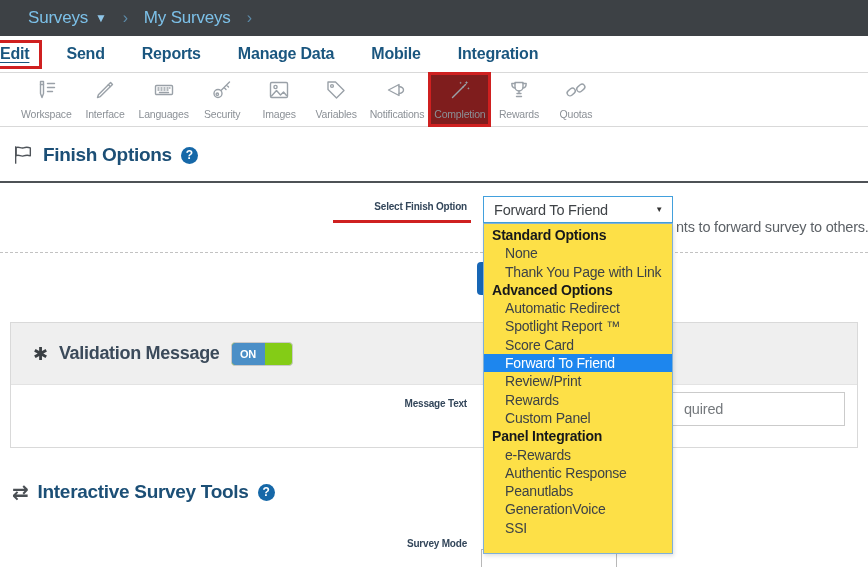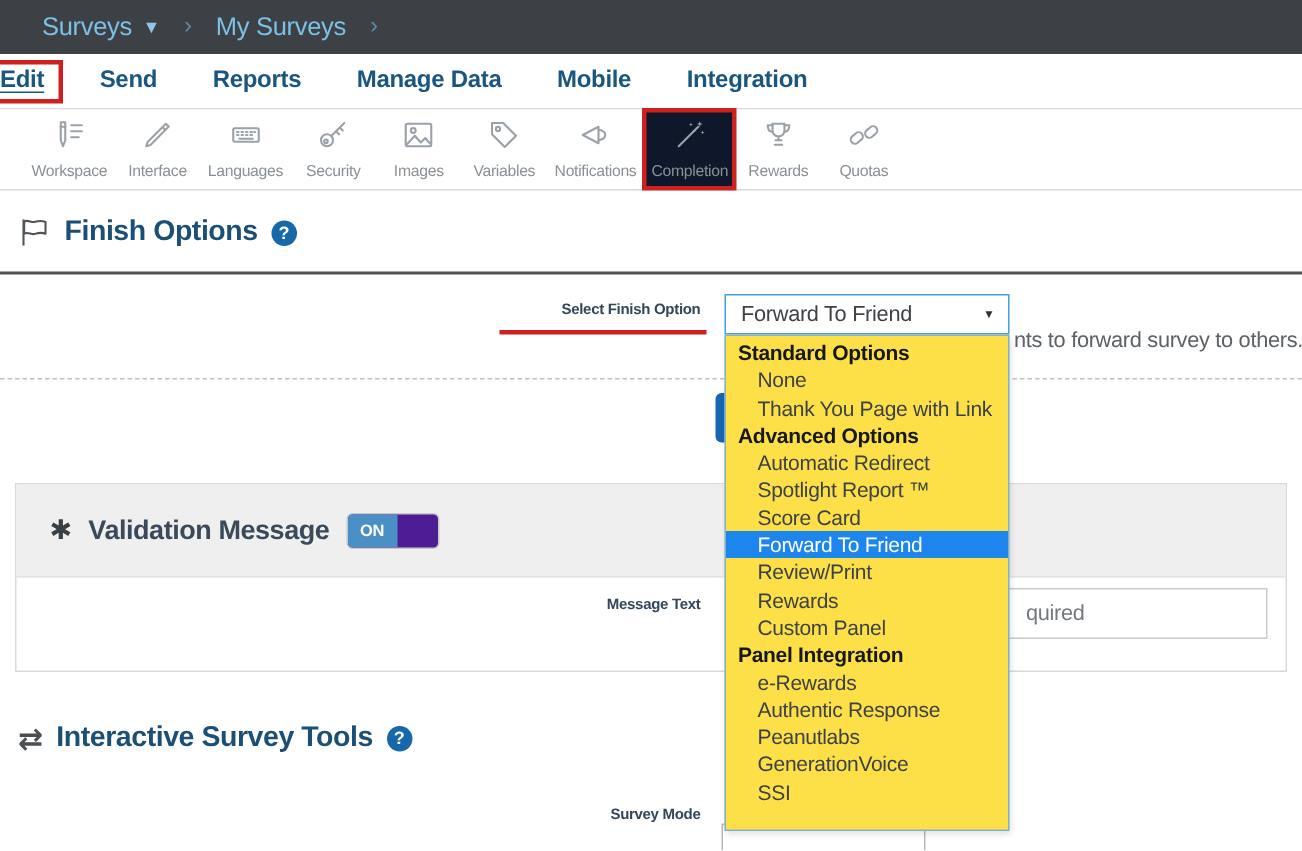--- a/index.html
+++ b/index.html
@@ -21,21 +21,21 @@
   .tab.active { text-decoration:underline; text-underline-offset:3px; }
   .tab.annotated { border:3px solid #cf2020; padding:2px 10px 3px; margin:-5px -13px -6px; }
 
   
   .toolbar { position:absolute; top:73px; left:0; width:868px; height:54px; border-bottom:1px solid #d9d9d9;
              display:flex; align-items:stretch; padding-left:16px; background:#fff; }
   .tbitem { min-width:57px; padding:4px 5px 3px; display:flex; flex-direction:column; align-items:center;
             justify-content:flex-start; gap:6px; cursor:pointer; }
   .tbicon { height:25px; display:flex; align-items:center; }
   .tblabel { font-size:10.5px; color:#8b9096; white-space:nowrap; }
-  .tbitem.highlighted { background:#0f172a; outline:3px solid #cf2020; outline-offset:-2px; }
+  .tbitem.highlighted { background:#7f1d1d; outline:3px solid #cf2020; outline-offset:-2px; }
 
   
   .sec-head { position:absolute; left:12px; display:flex; align-items:center; gap:9px; height:28px; }
   .sec-head h2 { font-size:19px; font-weight:700; color:#1c4f76; letter-spacing:-0.3px; }
   .arrowsicon { font-size:20px; font-weight:700; color:#4a4f54; font-family:"DejaVu Sans", sans-serif; }
   .help { display:inline-block; width:17px; height:17px; border-radius:50%; background:#1668a8; color:#fff;
           font-size:12px; font-weight:700; text-align:center; line-height:17px; cursor:pointer; }
   .rule { position:absolute; top:181px; left:0; width:868px; height:2px; background:#4e5256; }
 
   
@@ -48,21 +48,21 @@
 
   .save-sliver { position:absolute; top:262px; left:477px; width:95px; height:33px; background:#1766b5;
                  border-radius:4px; z-index:2; cursor:pointer; }
 
   
   .valbox { position:absolute; top:322px; left:10px; width:848px; height:126px; border:1px solid #d9d9d9; background:#fff; }
   .valhead { height:62px; background:#efefef; border-bottom:1px solid #e3e3e3; display:flex; align-items:center;
              gap:11px; padding-left:22px; }
   .asterisk { font-size:18px; color:#3a3f44; font-family:"DejaVu Sans", sans-serif; }
   .valhead h3 { font-size:18px; font-weight:700; color:#3b4a5a; letter-spacing:-0.3px; }
-  .toggle { width:62px; height:24px; border:1px solid #c9c9c9; border-radius:4px; background:#4c1d95; overflow:hidden;
+  .toggle { width:62px; height:24px; border:1px solid #c9c9c9; border-radius:4px; background:#84cc16; overflow:hidden;
             display:flex; cursor:pointer; }
   .toggle-on { width:33px; height:100%; background:#4b8fc7; color:#fff; font-size:11px; font-weight:700;
                text-align:center; line-height:23px; border-radius:3px 0 0 3px; }
   .msg-input { position:absolute; top:392px; left:483px; width:362px; height:34px; border:1px solid #cbcbcb;
                background:#fff; display:flex; align-items:center; cursor:text; }
   .msg-val { padding-left:200px; font-size:14.5px; color:#75797d; }
 
   .mode-select { position:absolute; top:549px; left:481px; width:136px; height:30px; border:1px solid #b8b8b8;
                  background:#fff; cursor:pointer; z-index:1; }
 

